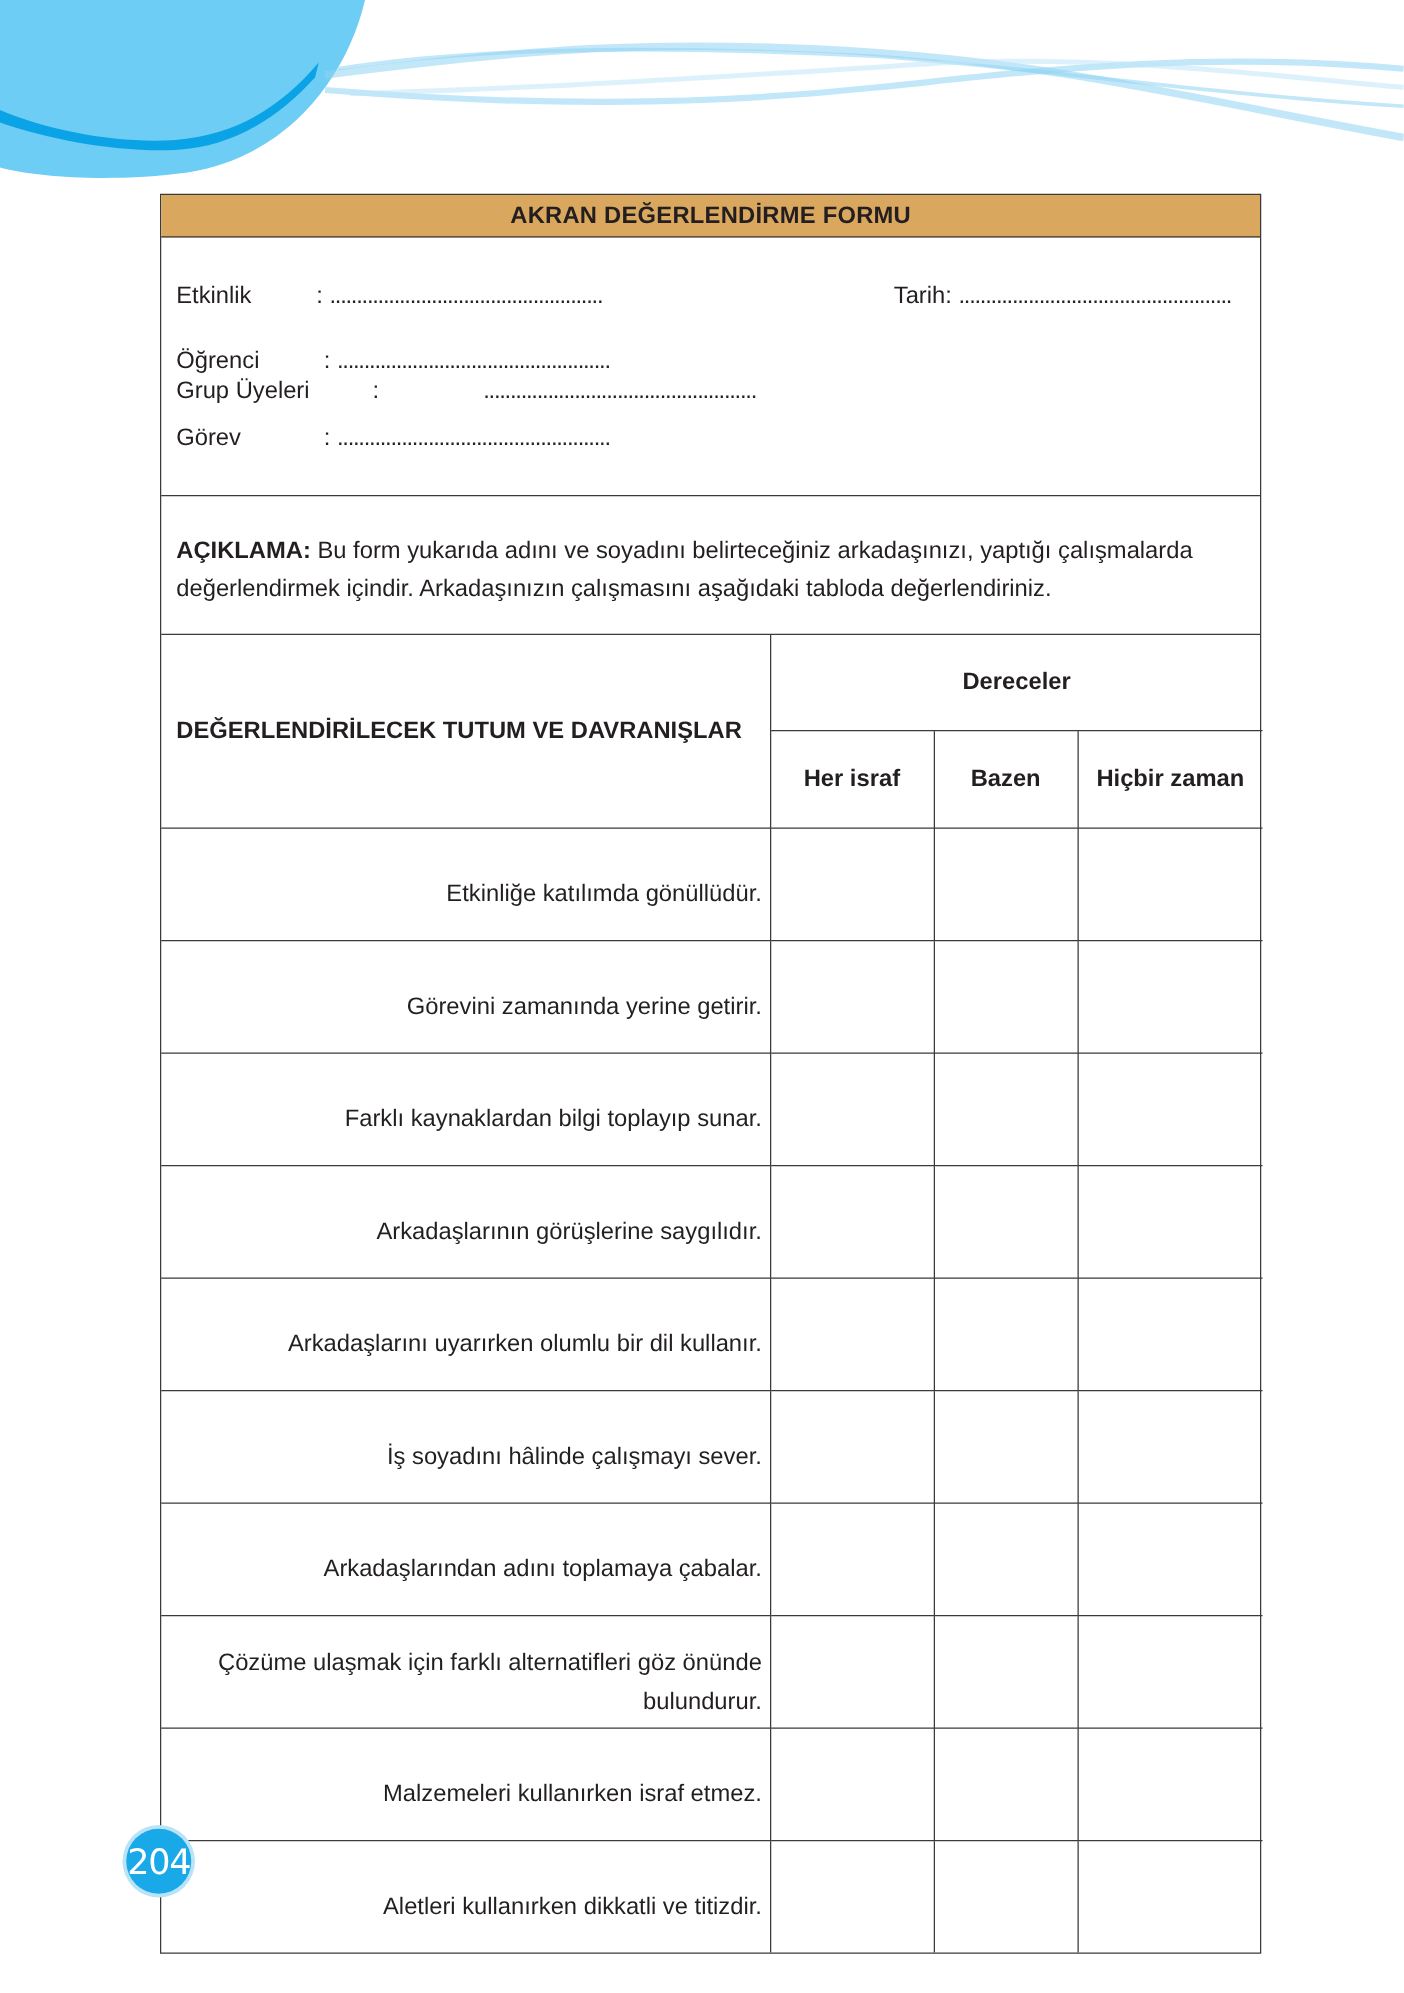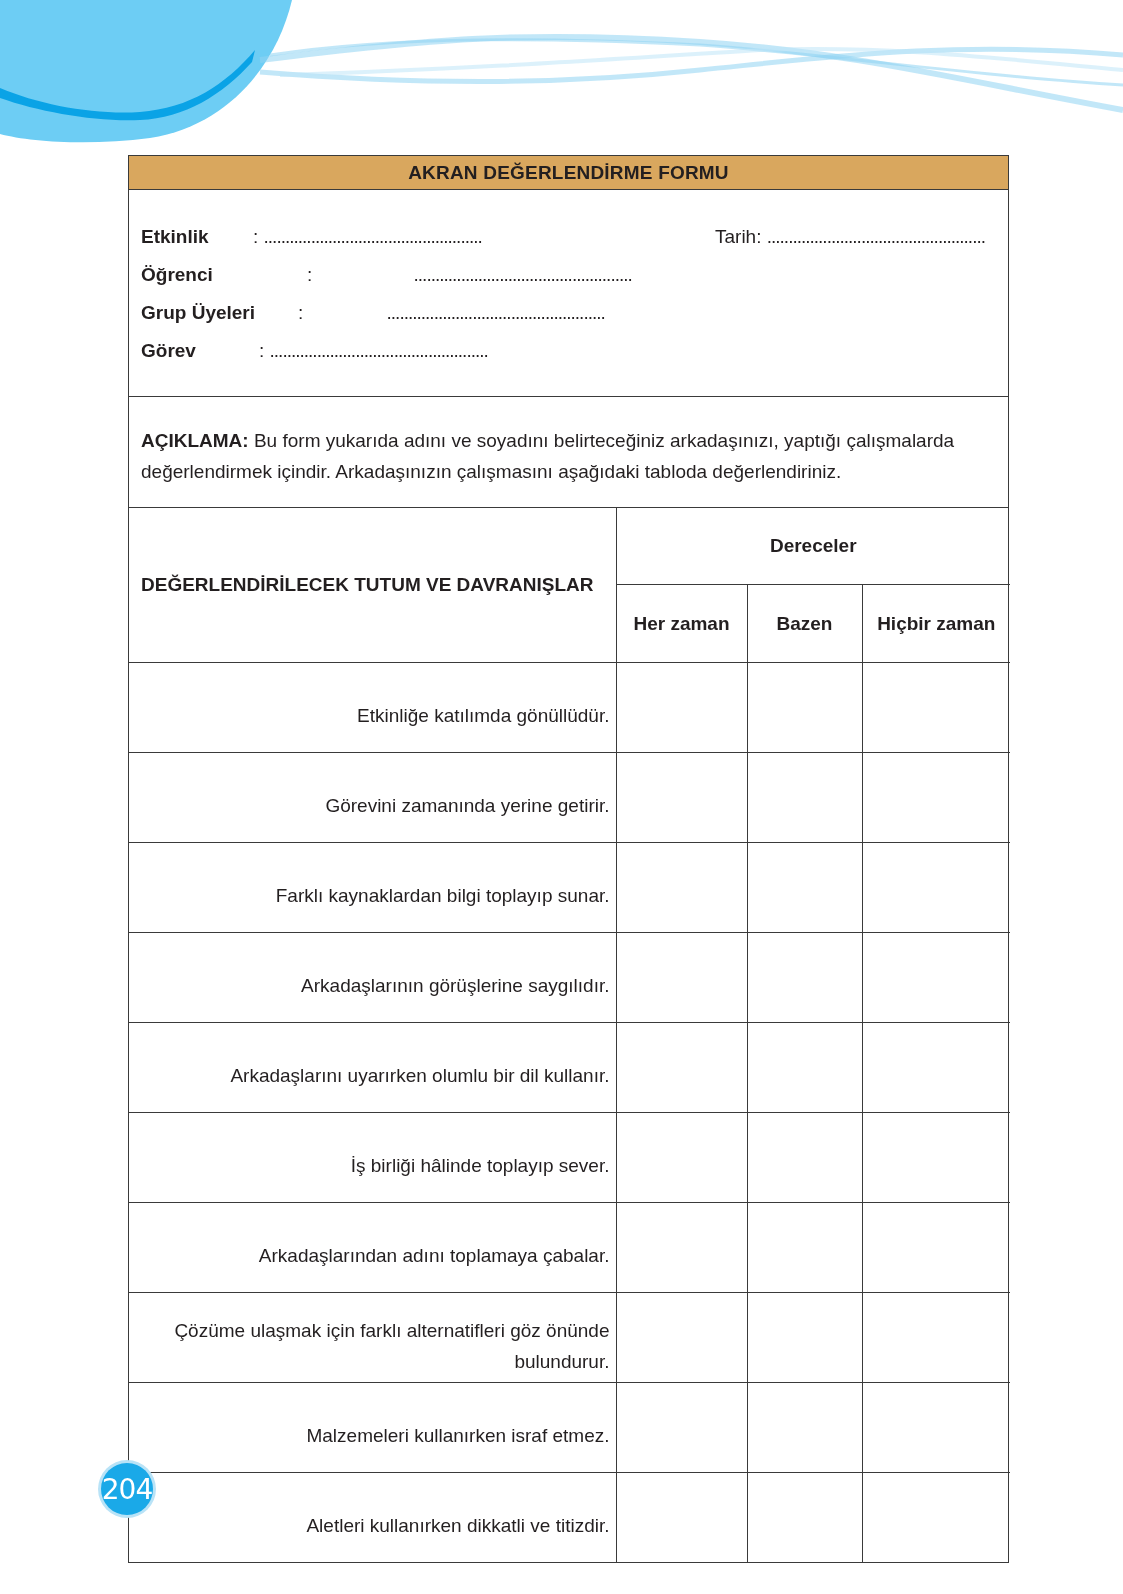--- a/index.html
+++ b/index.html
@@ -5,21 +5,21 @@
   html, body { margin:0; padding:0; }
   body { width:1123px; height:1594px; position:relative; background:#ffffff; overflow:hidden;
          font-family:"Liberation Sans", "DejaVu Sans", sans-serif; color:#231f20; }
   .deco { position:absolute; left:0; top:0; width:1123px; height:160px; }
   .form { position:absolute; left:128px; top:155px; width:881px; border:1.5px solid #3a3a3a; box-sizing:border-box; }
   .title-bar { height:33px; background:#d9a75e; border-bottom:1.5px solid #3a3a3a;
                display:flex; align-items:center; justify-content:center;
                font-weight:bold; font-size:19px; letter-spacing:0.2px; color:#231f20; }
   .info { position:relative; height:206px; border-bottom:1.5px solid #3a3a3a; }
   .info-row { position:absolute; left:12px; font-size:19px; display:flex; }
-  .info-label { width:112px;font-weight:bold; }
+  .info-label { width:112px; }
   .info-dots { letter-spacing:-1px; }
   .tarih { position:absolute; left:586px; top:36px; font-size:19px; }
   .desc { height:111px; border-bottom:1.5px solid #3a3a3a; box-sizing:border-box;
           padding:28px 6px 0 12px; font-size:19px; line-height:31px; }
   .desc b { font-weight:bold;margin-top:38px; }
   table { border-collapse:collapse; width:100%; table-layout:fixed; }
   td, th { border:1.5px solid #3a3a3a; font-size:19px; }
   table tr:first-child td, table tr:first-child th { border-top:none; }
   table td:first-child, table th:first-child { border-left:none; }
   table td:last-child, table th:last-child { border-right:none; }
@@ -51,21 +51,21 @@
 </svg>
 
 <div class="form">
   <div class="title-bar">AKRAN DEĞERLENDİRME FORMU</div>
 
   <div class="info">
     <div class="info-row" style="top:36px;">
       <span class="info-label">Etkinlik</span>
       <span>:</span>&nbsp;<span class="info-dots">...................................................</span>
     </div>
-    <div class="info-row" style="top:74px;gap:48px;">
+    <div class="info-row" style="top:88px;">
       <span class="info-label" style="width:118px;">Öğrenci</span>
       <span>:</span>&nbsp;<span class="info-dots">...................................................</span>
     </div>
     <div class="info-row" style="top:112px;gap:39px;">
       <span class="info-label" style="width:118px;">Grup Üyeleri</span>
       <span>:</span>&nbsp;<span class="info-dots">...................................................</span>
     </div>
     <div class="info-row" style="top:150px;">
       <span class="info-label" style="width:118px;">Görev</span>
       <span>:</span>&nbsp;<span class="info-dots">...................................................</span>
@@ -87,21 +87,21 @@
         <col style="width:131px">
         <col style="width:115px">
         <col style="width:148px">
     </colgroup>
     <tbody>
         <tr>
       <th class="th-main" rowspan="2">DEĞERLENDİRİLECEK TUTUM VE DAVRANIŞLAR</th>
       <th class="th-deg" colspan="3">Dereceler</th>
     </tr>
     <tr>
-      <th class="th-sub">Her zaman</th>
+      <th class="th-sub">Her israf</th>
       <th class="th-sub">Bazen</th>
       <th class="th-sub">Hiçbir zaman</th>
     </tr>
     <tr class="row">
       <td class="crit">Etkinliğe katılımda gönüllüdür.</td>
       <td></td>
           <td></td>
           <td></td>
     </tr>
     <tr class="row">
@@ -122,21 +122,21 @@
           <td></td>
           <td></td>
     </tr>
     <tr class="row">
       <td class="crit">Arkadaşlarını uyarırken olumlu bir dil kullanır.</td>
       <td></td>
           <td></td>
           <td></td>
     </tr>
     <tr class="row">
-      <td class="crit">İş birliği hâlinde toplayıp sever.</td>
+      <td class="crit">İş soyadını hâlinde çalışmayı sever.</td>
       <td></td>
           <td></td>
           <td></td>
     </tr>
     <tr class="row">
       <td class="crit">Arkadaşlarından adını toplamaya çabalar.</td>
       <td></td>
           <td></td>
           <td></td>
     </tr>

